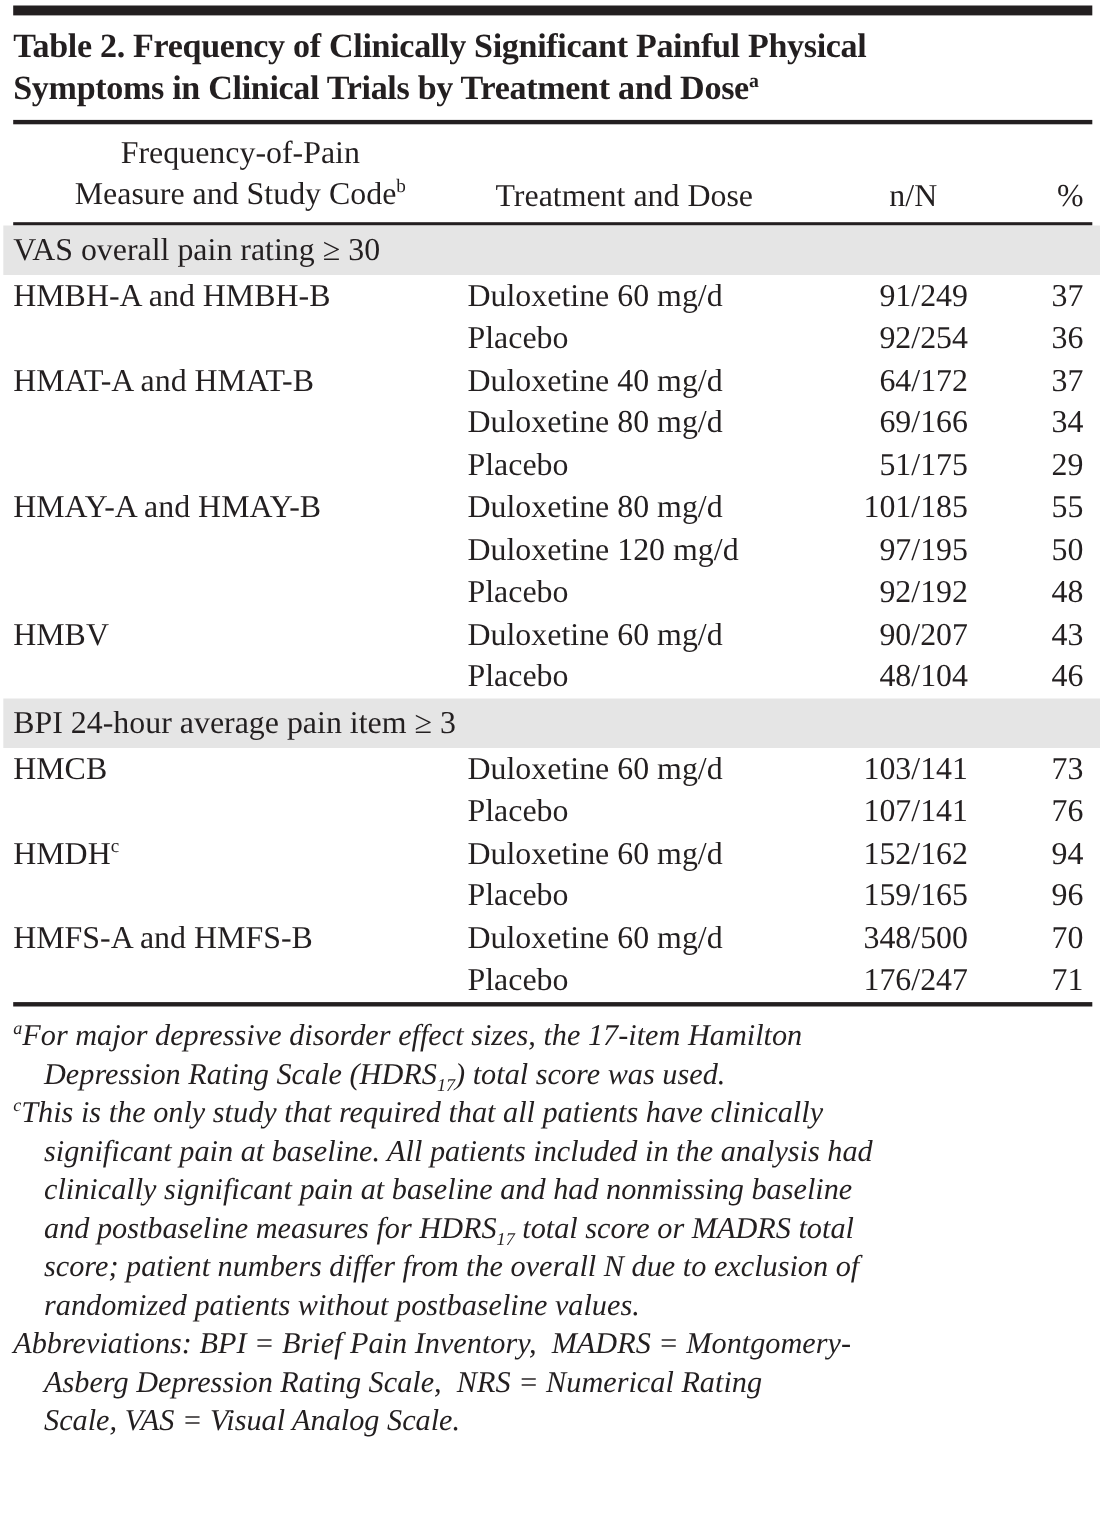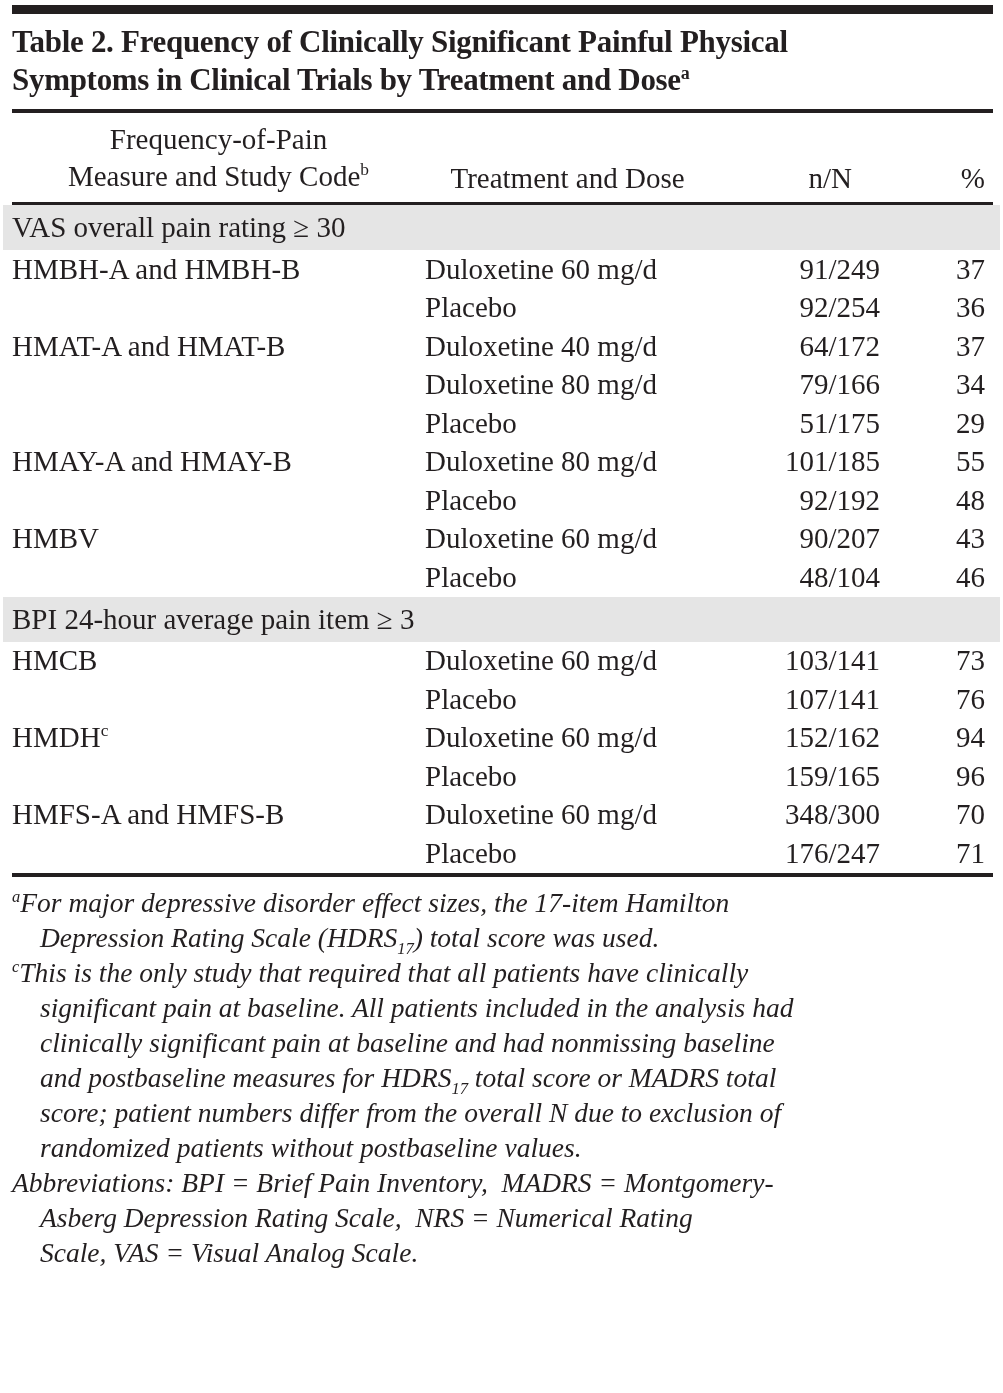--- a/index.html
+++ b/index.html
@@ -166,38 +166,44 @@
   <tr class="data-row">
     <td class="col-study"><span class="study-text">HMAT-A and HMAT-B</span></td>
     <td class="col-treat">Duloxetine 40 mg/d</td>
     <td class="col-nn">64/172</td>
     <td class="col-pct">37</td>
   </tr>
 
   <tr class="data-row">
     <td class="col-study"><span class="study-text"></span></td>
     <td class="col-treat">Duloxetine 80 mg/d</td>
-    <td class="col-nn">79/166</td>
+    <td class="col-nn">69/166</td>
     <td class="col-pct">34</td>
   </tr>
 
   <tr class="data-row">
     <td class="col-study"><span class="study-text"></span></td>
     <td class="col-treat">Placebo</td>
     <td class="col-nn">51/175</td>
     <td class="col-pct">29</td>
   </tr>
 
   <tr class="data-row">
     <td class="col-study"><span class="study-text">HMAY-A and HMAY-B</span></td>
     <td class="col-treat">Duloxetine 80 mg/d</td>
     <td class="col-nn">101/185</td>
     <td class="col-pct">55</td>
   </tr>
 
+  <tr class="data-row">
+    <td class="col-study"><span class="study-text"></span></td>
+    <td class="col-treat">Duloxetine 120 mg/d</td>
+    <td class="col-nn">97/195</td>
+    <td class="col-pct">50</td>
+  </tr>
 
   <tr class="data-row">
     <td class="col-study"><span class="study-text"></span></td>
     <td class="col-treat">Placebo</td>
     <td class="col-nn">92/192</td>
     <td class="col-pct">48</td>
   </tr>
 
   <tr class="data-row">
     <td class="col-study"><span class="study-text">HMBV</span></td>
@@ -242,21 +248,21 @@
     <td class="col-study"><span class="study-text"></span></td>
     <td class="col-treat">Placebo</td>
     <td class="col-nn">159/165</td>
     <td class="col-pct">96</td>
   </tr>
 
 
   <tr class="data-row">
     <td class="col-study"><span class="study-text">HMFS-A and HMFS-B</span></td>
     <td class="col-treat">Duloxetine 60 mg/d</td>
-    <td class="col-nn">348/300</td>
+    <td class="col-nn">348/500</td>
     <td class="col-pct">70</td>
   </tr>
 
   <tr class="data-row">
     <td class="col-study"><span class="study-text"></span></td>
     <td class="col-treat">Placebo</td>
     <td class="col-nn">176/247</td>
     <td class="col-pct">71</td>
   </tr>
 </tbody>

